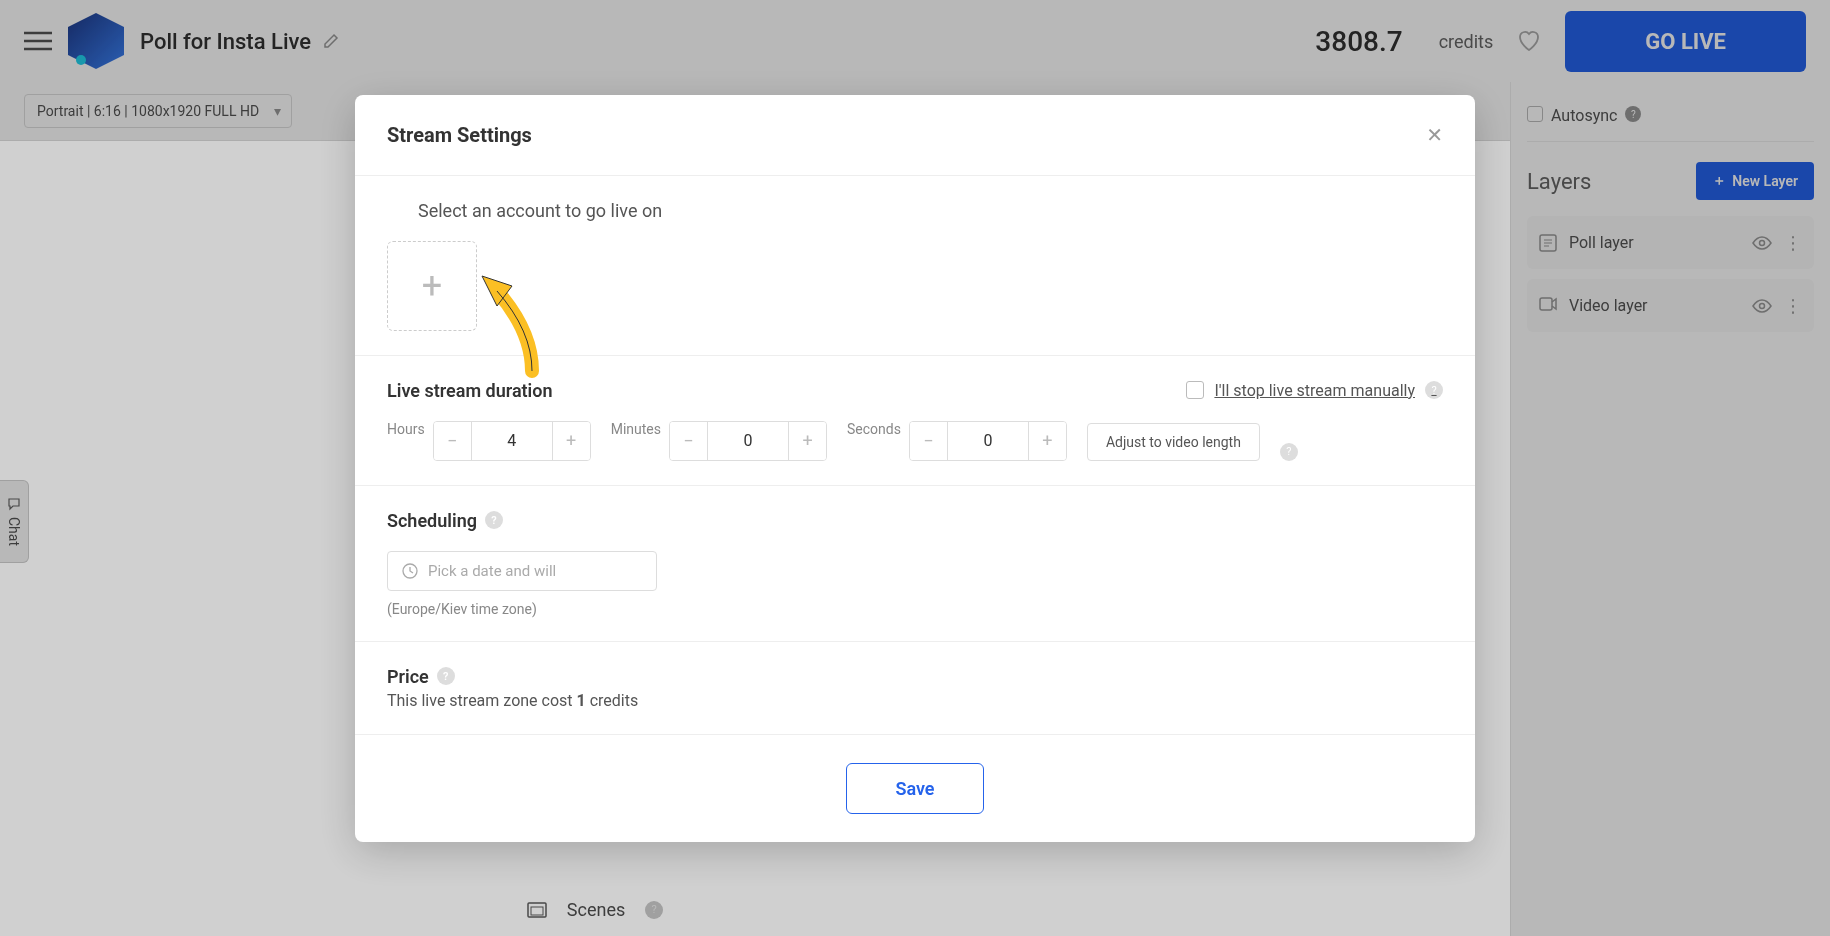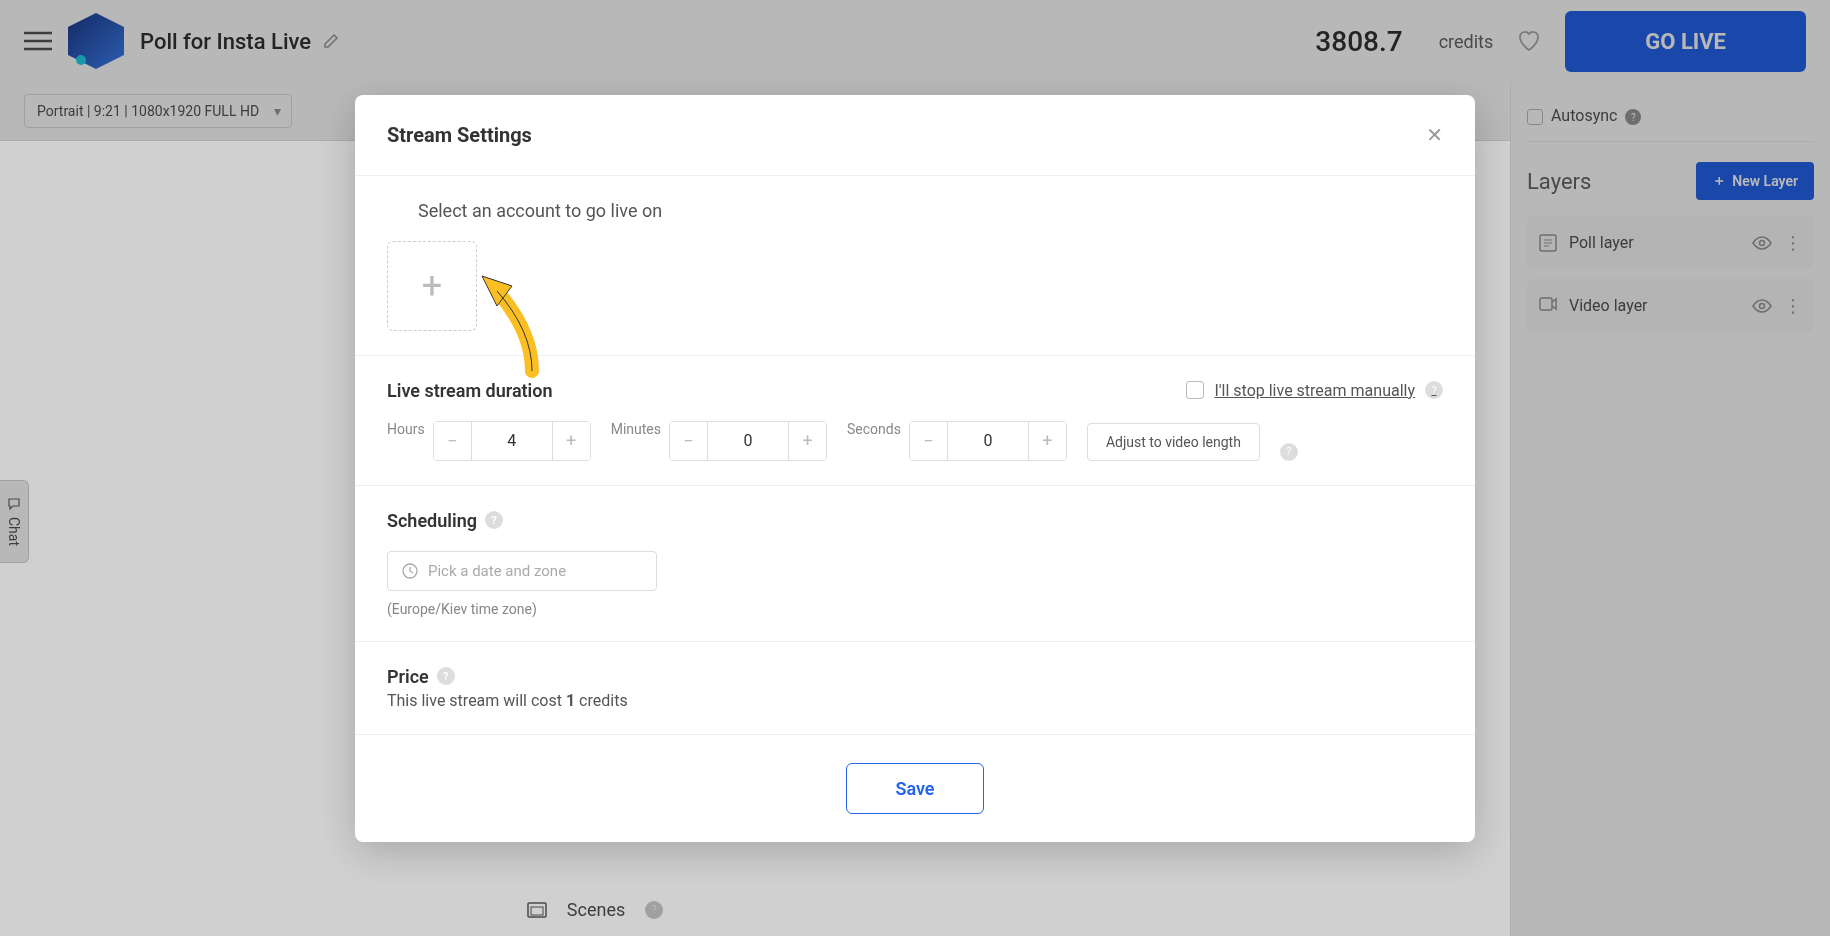--- a/index.html
+++ b/index.html
@@ -19,21 +19,21 @@
     .credits-label { font-size: 18px; color: #666; margin-right: 24px; }
     .heart-icon { font-size: 22px; color: #999; margin-right: 24px; }
     .go-live-btn { background: #2563eb; color: #fff; font-size: 22px; font-weight: 700; padding: 18px 80px; border: none; border-radius: 6px; cursor: pointer; }
     
     .toolbar { padding: 12px 24px; background: #fff; border-bottom: 1px solid #eee; }
     .format-select { border: 1px solid #ddd; border-radius: 4px; padding: 8px 32px 8px 12px; font-size: 14px; color: #555; background: #fff; position: relative; display: inline-block; }
     
     .main-area { display: flex; height: calc(100% - 82px); }
     
     .right-panel { width: 320px; background: #fff; border-left: 1px solid #eee; padding: 16px; }
-    .autosync-row { display: flex; align-items: flex-end; gap: 8px; padding: 8px 0 16px; border-bottom: 1px solid #eee; }
+    .autosync-row { display: flex; align-items: flex-start; gap: 8px; padding: 8px 0 16px; border-bottom: 1px solid #eee; }
     .autosync-check { width: 16px; height: 16px; border: 1.5px solid #bbb; border-radius: 3px; }
     .autosync-label { font-size: 16px; color: #555; }
     .help-badge { width: 16px; height: 16px; border-radius: 50%; background: #999; color: #fff; font-size: 10px; display: inline-flex; align-items: center; justify-content: center; }
     
     .layers-header { display: flex; align-items: center; justify-content: space-between; padding: 20px 0 16px; }
     .layers-title { font-size: 22px; color: #666; }
     .new-layer-btn { background: #2563eb; color: #fff; border: none; border-radius: 4px; padding: 10px 16px; font-size: 14px; font-weight: 600; display: flex; align-items: center; gap: 6px; }
     
     .layer-item { display: flex; align-items: center; gap: 12px; padding: 16px 12px; background: #f9f9f9; border-radius: 6px; margin-bottom: 10px; }
     .layer-icon { width: 18px; height: 18px; color: #999; }
@@ -116,21 +116,21 @@
           <path d="M12 20s-9-6-9-13a5 5 0 019-3 5 5 0 019 3c0 7-9 13-9 13z" fill="none" stroke="#aaa" stroke-width="1.8"></path>
         </svg>
     </span>
     <button class="go-live-btn">GO LIVE</button>
   </div>
 
   <div class="main-area">
     <div style="flex:1; position:relative;">
       <div class="toolbar">
         <div class="format-select">
-          <span>Portrait | 9:21 | 1080x1920 FULL HD</span>
+          <span>Portrait | 6:16 | 1080x1920 FULL HD</span>
           <span style="position:absolute; right:10px; top:50%; transform:translateY(-50%); color:#999;">▾</span>
         </div>
       </div>
       <div class="scenes-bar">
         <span>
           <svg width="20" height="16" viewBox="0 0 20 16">
               <rect x="1" y="1" width="18" height="14" rx="1" fill="none" stroke="#666" stroke-width="1.5"></rect>
               <rect x="4" y="5" width="12" height="8" fill="none" stroke="#666" stroke-width="1"></rect>
             </svg>
         </span>
@@ -263,32 +263,32 @@
         <span>Scheduling</span>
         <span class="help-circle">?</span>
       </div>
       <div class="date-input">
         <span>
           <svg width="16" height="16" viewBox="0 0 16 16">
               <circle cx="8" cy="8" r="7" fill="none" stroke="#aaa" stroke-width="1.3"></circle>
               <path d="M8 4v4l3 2" fill="none" stroke="#aaa" stroke-width="1.3"></path>
             </svg>
         </span>
-        <span>Pick a date and zone</span>
+        <span>Pick a date and will</span>
       </div>
       <div class="timezone">(Europe/Kiev time zone)</div>
     </div>
 
     <div class="modal-section">
       <div class="price-title">
         <span>Price</span>
         <span class="help-circle">?</span>
       </div>
       <div class="price-text">
-        <span>This live stream will cost </span><b>1</b><span> credits</span>
+        <span>This live stream zone cost </span><b>1</b><span> credits</span>
       </div>
     </div>
 
     <div class="modal-footer">
       <button class="save-btn">Save</button>
     </div>
   </div>
 </div>
 
 </body></html>

